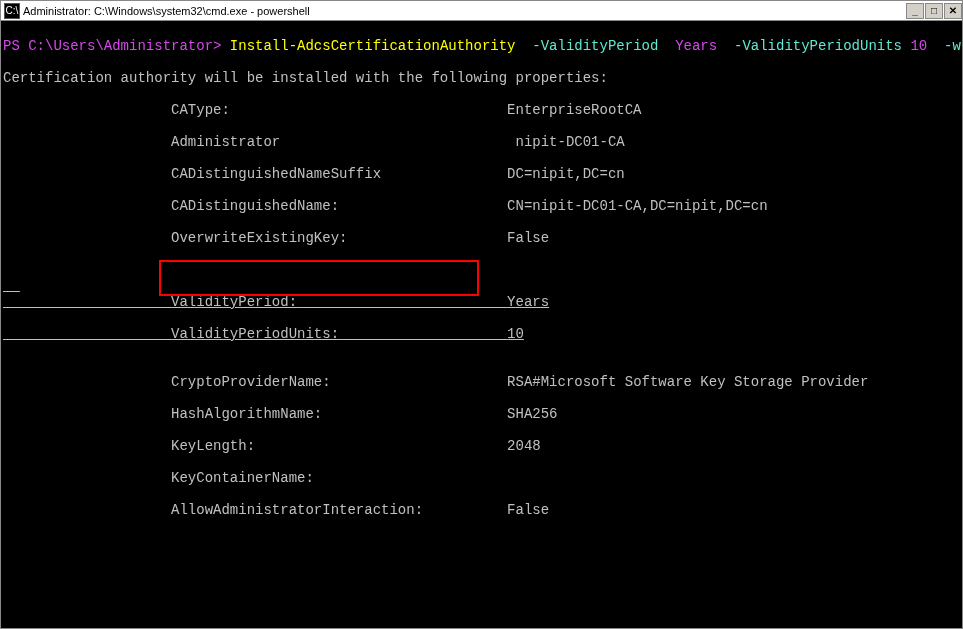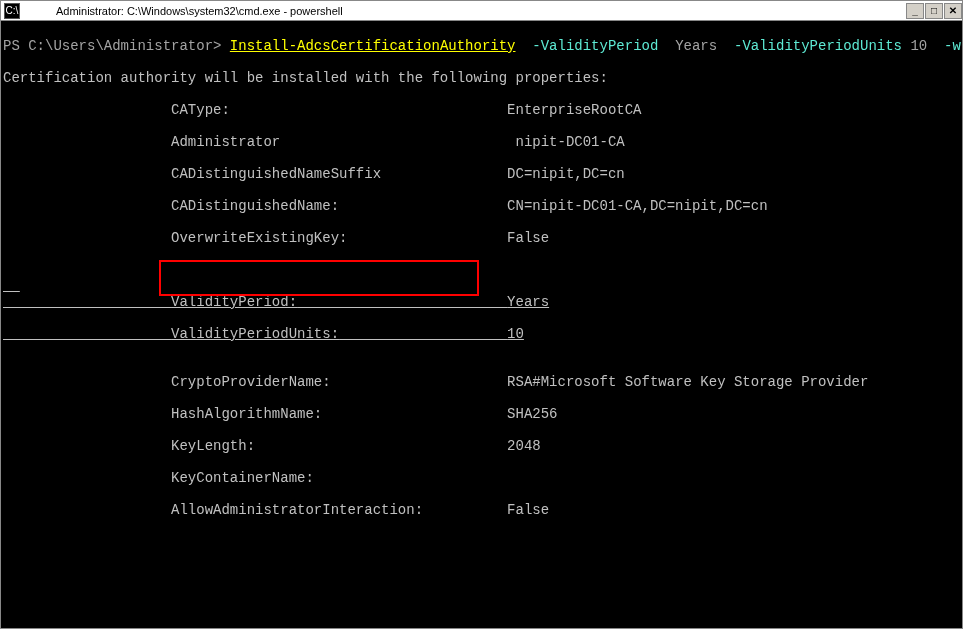--- a/index.html
+++ b/index.html
@@ -32,21 +32,20 @@
       justify-content: center;
       font-size: 10px;
       background: #000;
       color: #fff;
       border: 1px solid #555;
     }
     .titlebar-text {
       flex: 1;
       white-space: nowrap;
       overflow: hidden;
-      margin-left: 33px;
     }
     .titlebar-buttons {
       display: flex;
     }
     .titlebar-btn {
       width: 18px;
       height: 16px;
       border: 1px solid #888;
       background: #d4d0c8;
       display: inline-flex;
@@ -58,23 +57,23 @@
       font-weight: bold;
       cursor: pointer;
     }
     .terminal {
       padding: 1px 2px;
       line-height: 16px;
       white-space: pre;
       font-size: 14px;
       letter-spacing: 0;
     }
-    .white { color: #a3a3a3; }
+    .white { color: #d946ef; }
     .gray { color: #5eead4; }
-    .yellow { color: #ffff00; text-decoration: underline; }
+    .yellow { color: #ffff00; }
     .row { display: block; white-space: pre; }
   </style>
 </head>
 <body>
 
 <div class="titlebar">
   <span class="titlebar-icon">C:\</span>
   <span class="titlebar-text">Administrator: C:\Windows\system32\cmd.exe - powershell</span>
   <div class="titlebar-buttons">
     <span class="titlebar-btn">_</span>

